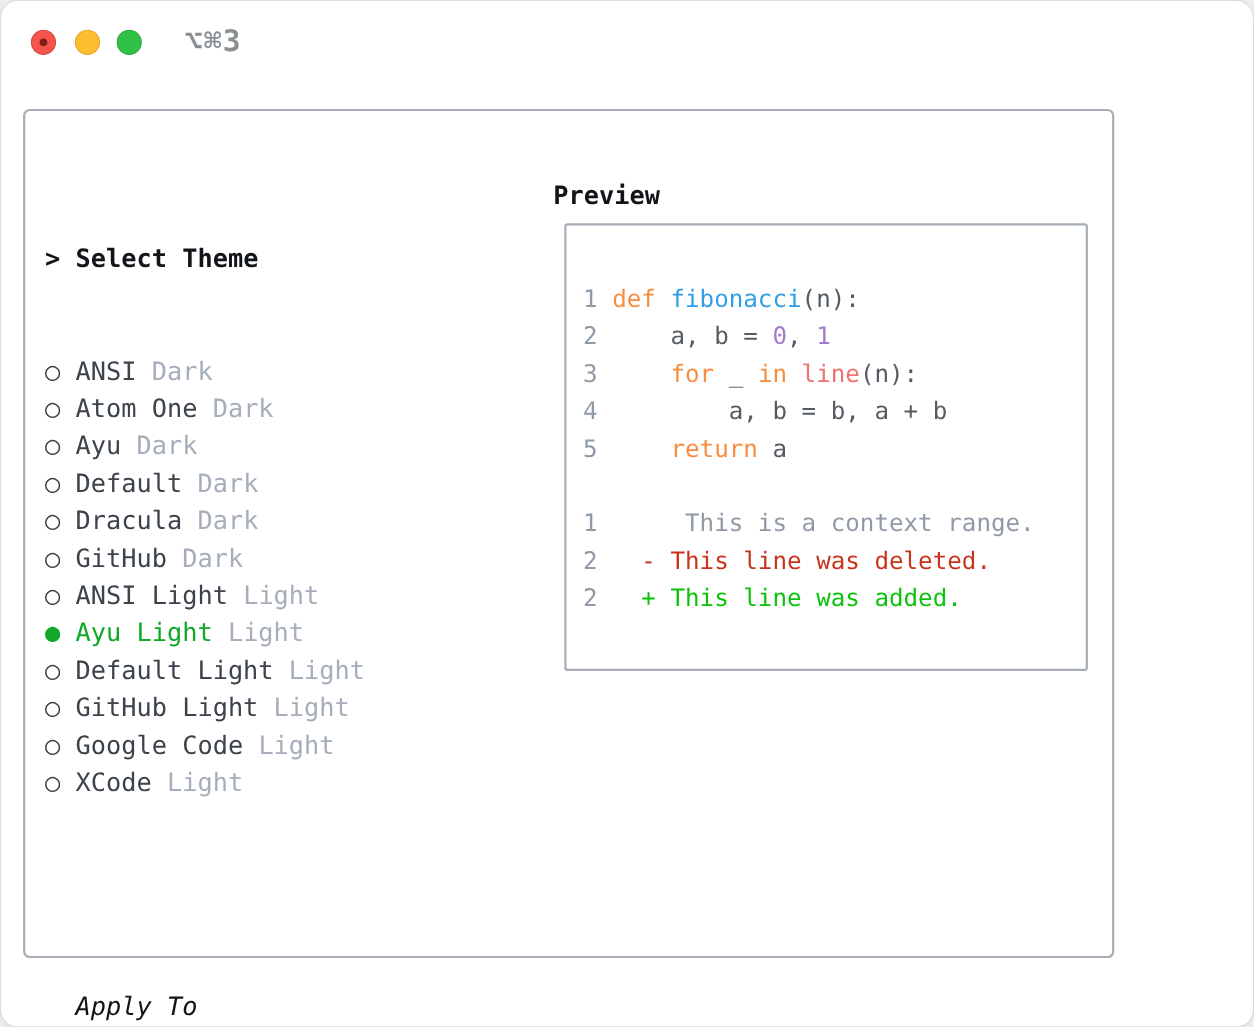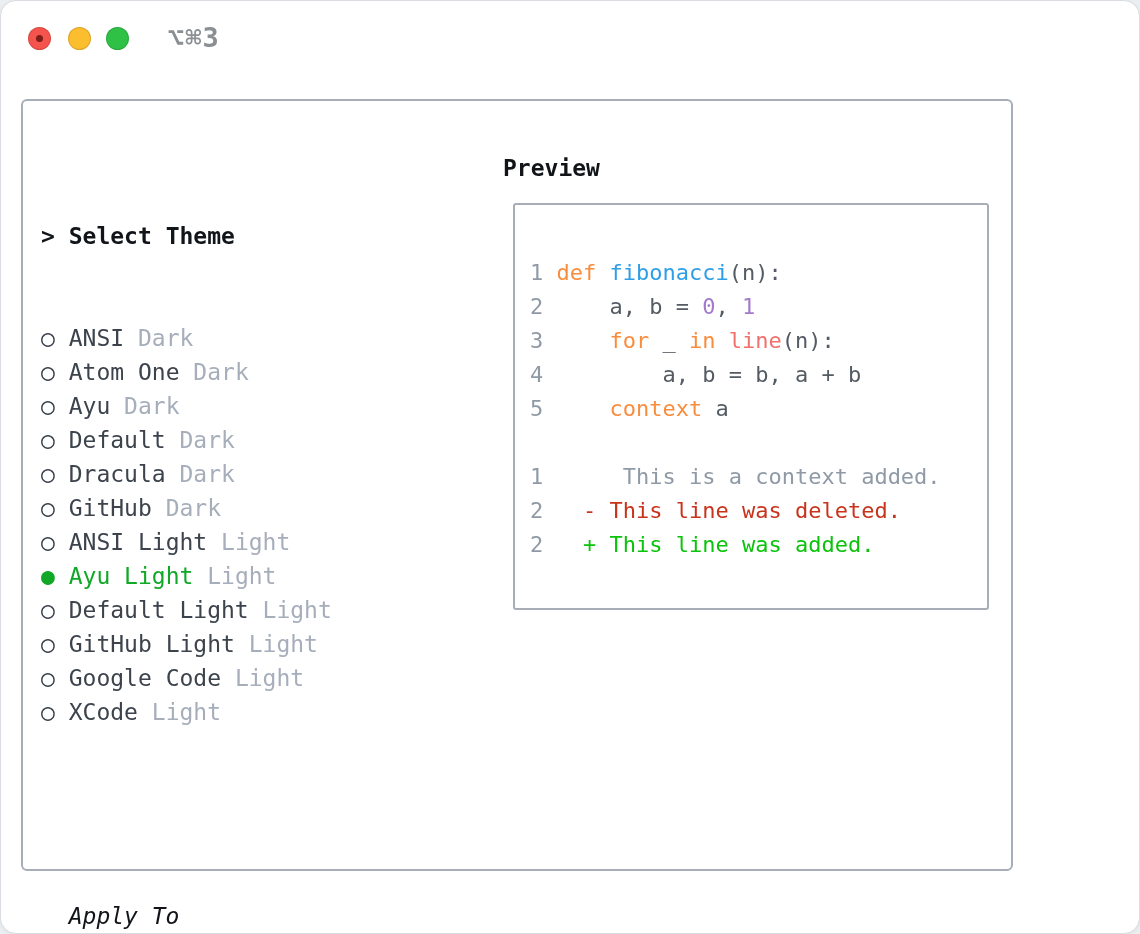--- a/index.html
+++ b/index.html
@@ -48,21 +48,21 @@
   .spacer{height:34px;}
   .caret{color:var(--heading);font-weight:bold;}
   .hdr{color:var(--heading);font-weight:bold;}
   .apply-hdr{color:var(--heading);padding-left:2ch;font-style:italic;}
   .radio{color:var(--text-dark);}
   .theme-name{color:var(--text-dark);}
   .variant{color:var(--muted);}
   .sel .radio,.sel .theme-name,.sel .opt-label{color:var(--accent-green);}
   
   .preview-hdr{
-    position:absolute;left:480px;top:50px;font-size:23px;line-height:34px;
+    position:absolute;left:480px;top:60px;font-size:23px;line-height:34px;
     font-weight:bold;color:var(--heading);
   }
   .preview-box{
     position:absolute;left:490px;top:102px;width:476px;height:407px;
     border:2px solid var(--box-border);border-radius:3px;box-sizing:border-box;
     background:#fff;padding:51px 0 0 15px;overflow:hidden;
   }
   .code-line{font-size:22px;line-height:34px;min-height:34px;white-space:pre;}
   .ln{color:var(--line-number);}
   .fg{color:var(--code-foreground);}
@@ -102,22 +102,22 @@
     </div>
 
     <div class="preview-hdr">Preview</div>
 
     <div class="preview-box">
       <div id="code-lines">
           <div class="code-line"><span class="ln">1 </span><span class="kw">def </span><span class="fn">fibonacci</span><span class="fg">(n):</span></div>
           <div class="code-line"><span class="ln">2 </span><span class="fg">    a, b = </span><span class="num">0</span><span class="fg">, </span><span class="num">1</span></div>
           <div class="code-line"><span class="ln">3 </span><span class="fg">    </span><span class="kw">for</span><span class="fg"> _ </span><span class="kw">in</span><span class="fg"> </span><span class="call">line</span><span class="fg">(n):</span></div>
           <div class="code-line"><span class="ln">4 </span><span class="fg">        a, b = b, a + b</span></div>
-          <div class="code-line"><span class="ln">5 </span><span class="fg">    </span><span class="kw">context</span><span class="fg"> a</span></div>
+          <div class="code-line"><span class="ln">5 </span><span class="fg">    </span><span class="kw">return</span><span class="fg"> a</span></div>
           <div class="code-line"></div>
-          <div class="code-line"><span class="ln">1 </span><span class="ctx">     This is a context added.</span></div>
+          <div class="code-line"><span class="ln">1 </span><span class="ctx">     This is a context range.</span></div>
           <div class="code-line"><span class="ln">2 </span><span class="fg">  </span><span class="del">- This line was deleted.</span></div>
           <div class="code-line"><span class="ln">2 </span><span class="fg">  </span><span class="add">+ This line was added.</span></div>
         </div>
     </div>
 
   </div>
 </div>
 
 </body></html>

